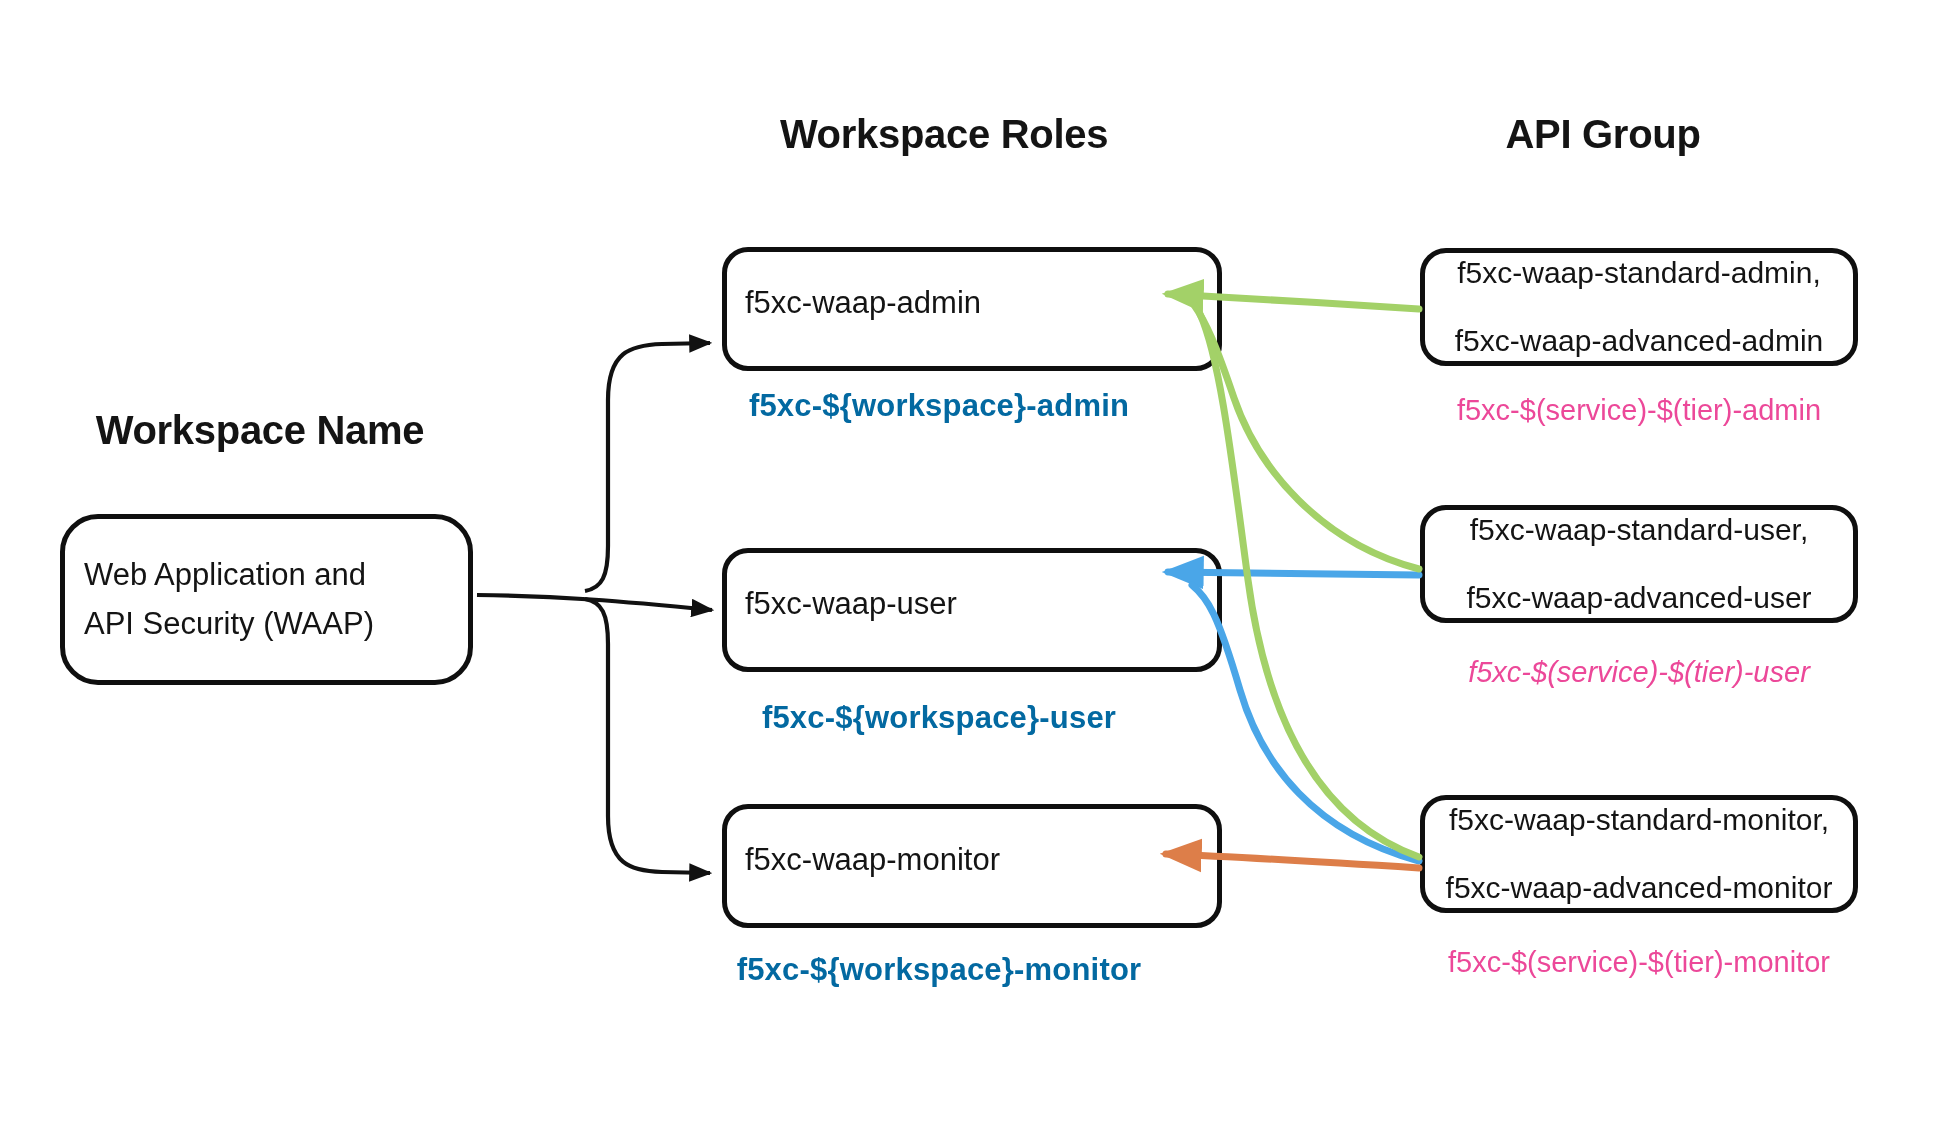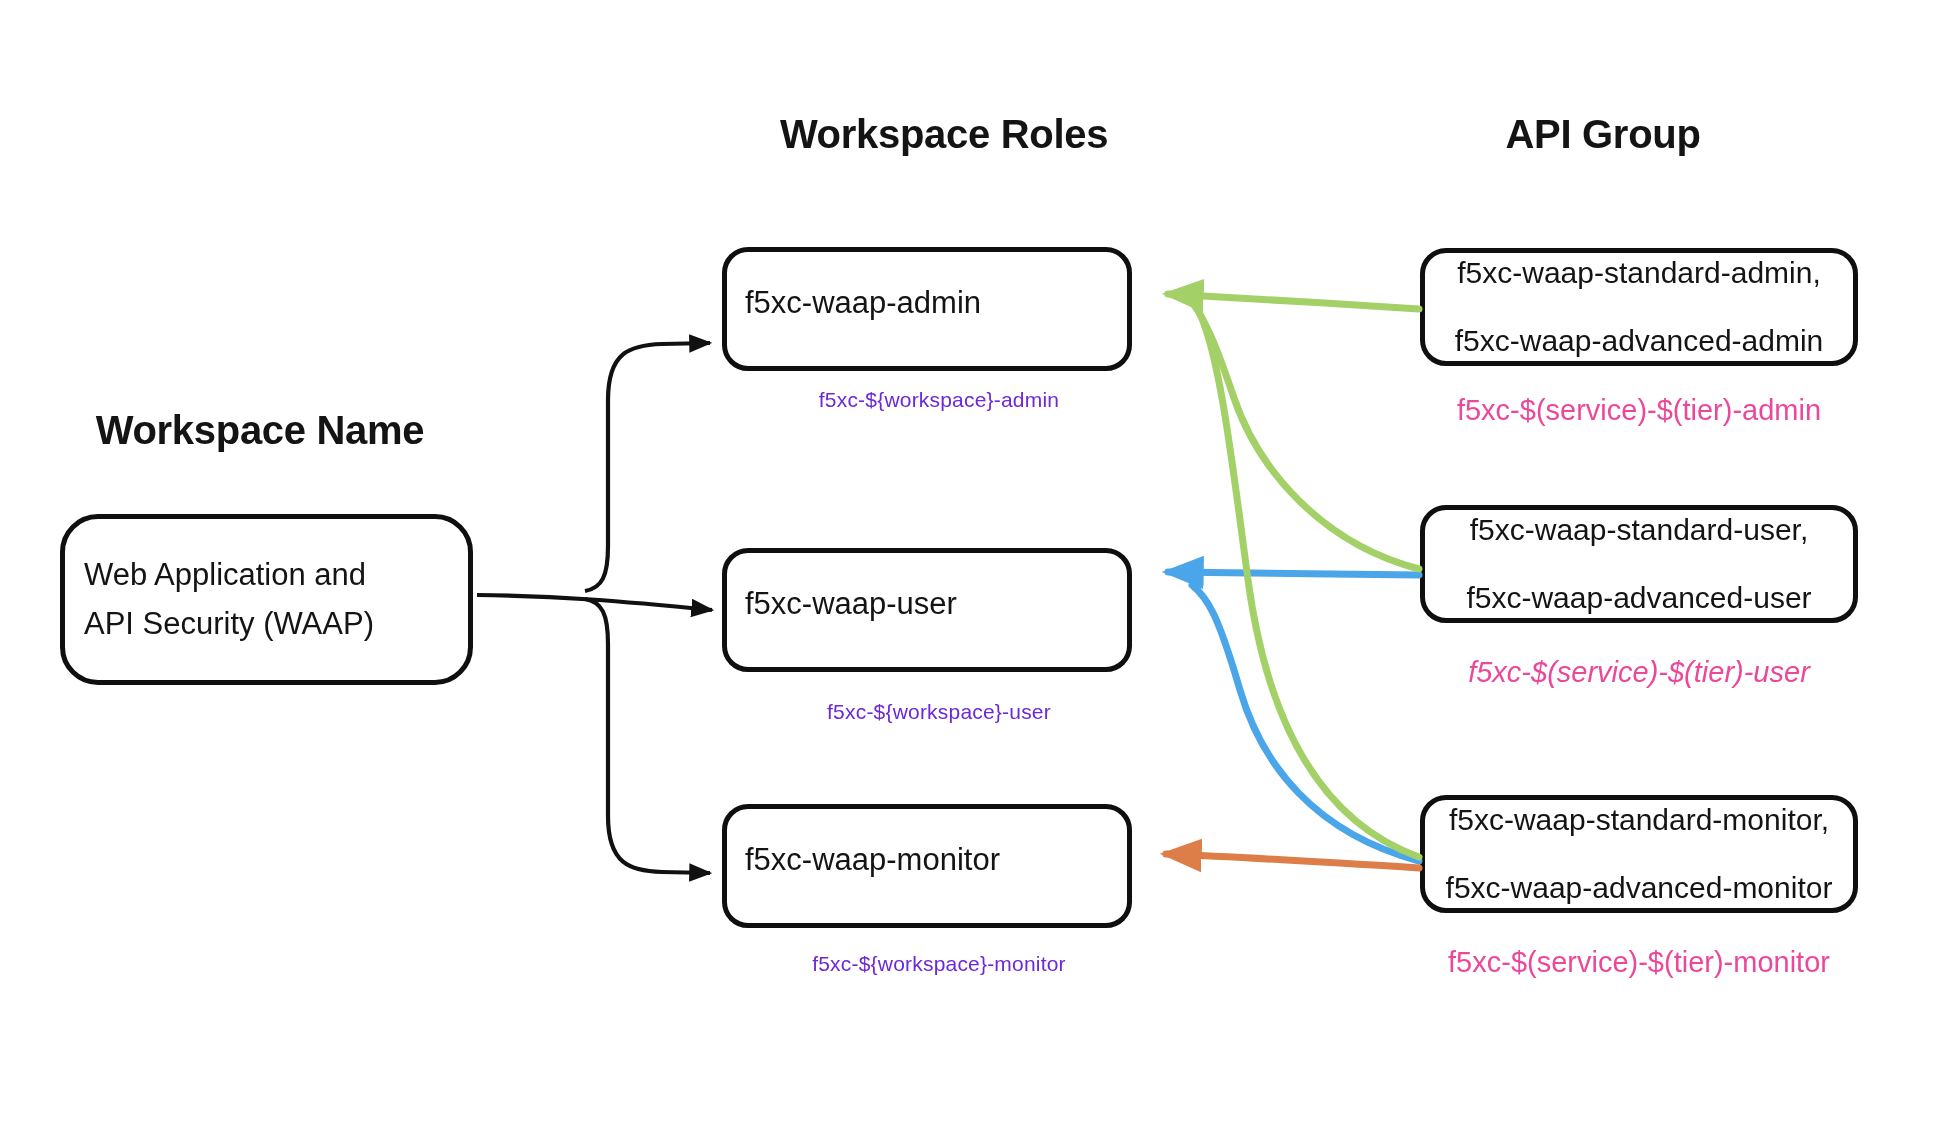--- a/index.html
+++ b/index.html
@@ -17,38 +17,38 @@
   .box{
     position:absolute;background:#ffffff;border:5px solid #0f0f0f;
     box-sizing:border-box;
   }
   .waap-box{
     left:60px;top:514px;width:413px;height:171px;border-radius:38px;
     display:flex;flex-direction:column;justify-content:center;
     padding-left:19px;font-size:31px;line-height:1.55;
   }
   .role-box{
-    left:722px;width:410px;height:124px;border-radius:26px;
+    left:722px;width:500px;height:124px;border-radius:26px;
     display:flex;align-items:center;padding-left:18px;padding-bottom:12px;
     font-size:31px;
   }
   .role-admin{top:247px;}
   .role-user{top:548px;}
   .role-monitor{top:804px;}
   .api-box{
     left:1420px;width:438px;height:118px;border-radius:26px;
     display:flex;flex-direction:column;justify-content:space-between;
     text-align:center;font-size:30px;line-height:1.32;
   }
   .api-admin{top:248px;}
   .api-user{top:505px;}
   .api-monitor{top:795px;}
   .role-name{
     position:absolute;left:722px;width:434px;text-align:center;
-    font-size:21px;font-weight:normal;letter-spacing:0.2px;color:#6d28d9;
+    font-size:31px;font-weight:bold;letter-spacing:0.2px;color:#0369a1;
     white-space:nowrap;
   }
   .rn-admin{top:388px;}
   .rn-user{top:700px;}
   .rn-monitor{top:952px;}
   .api-pattern{
     position:absolute;left:1408px;width:462px;text-align:center;
     font-size:29px;color:#ec4899;white-space:nowrap;
   }
   .ap-admin{top:394px;}

